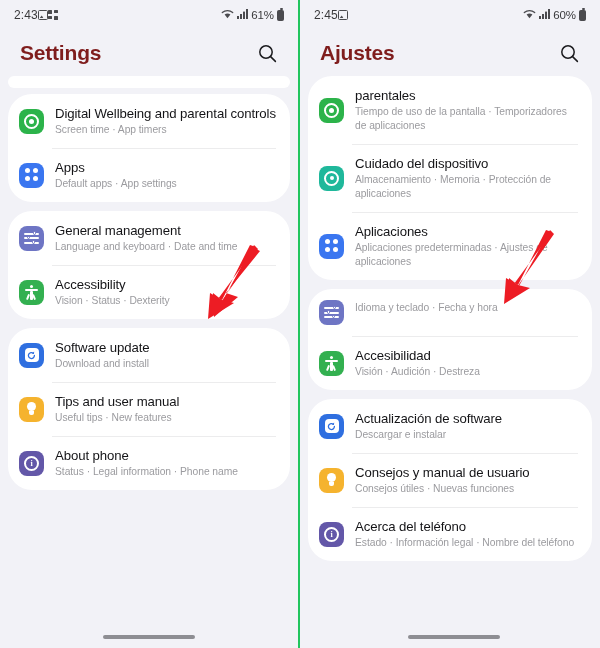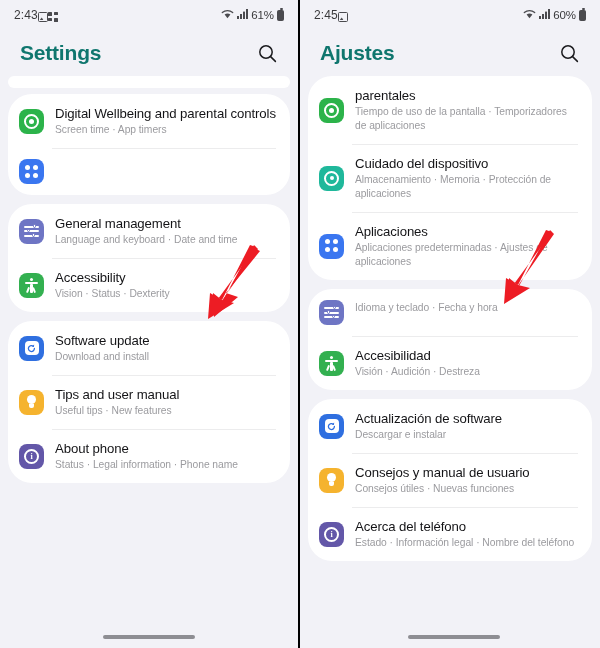--- a/index.html
+++ b/index.html
@@ -9,31 +9,31 @@
     background: #ffffff;
     overflow: hidden;
   }
   .screens { display: flex; width: 600px; height: 648px; }
   .phone {
     position: relative;
     width: 298px; height: 648px;
     background: #f2f2f7;
     overflow: hidden;
   }
-  .phone.right { width: 302px; border-left: 2px solid #000000; }
+  .phone.right { width: 302px; border-left: 2px solid #22c55e; }
 
   
   .statusbar {
     height: 30px;
     display: flex; align-items: center;
     padding: 0 14px;
     font-size: 11.5px; color: #3a3a3c;
     background: #f2f2f7;
   }
-  .sb-left { display: flex; align-items: flex-end; gap: 0; }
+  .sb-left { display: flex; align-items: center; gap: 0; }
   .sb-right { margin-left: auto; display: flex; align-items: center; gap: 3px; }
   .sb-time { font-size: 12px; font-weight: 400; letter-spacing: .1px; }
   .sb-ico { display: inline-block; }
   .ico-img {
     width: 10px; height: 10px; border: 1.4px solid #4a4a4e; border-radius: 1.5px;
     position: relative;
   }
   .ico-img:after {
     content: ""; position: absolute; left: 1px; bottom: 1px;
     width: 5px; height: 3px; background: #4a4a4e;
@@ -58,21 +58,21 @@
     width: 3px; height: 1.6px; background: #4a4a4e; border-radius: 1px;
   }
 
   
   .header {
     height: 46px;
     display: flex; align-items: center;
     padding: 0 18px 0 20px;
     background: #f2f2f7;
   }
-  .title { font-size: 21px; font-weight: 700; color: #0f766e; letter-spacing: -.2px; }
+  .title { font-size: 21px; font-weight: 700; color: #7f1d1d; letter-spacing: -.2px; }
   .search-btn { margin-left: auto; width: 26px; height: 26px; display: flex; align-items: center; justify-content: center; cursor: pointer; }
 
   
   .scroll { position: relative; }
   .card {
     background: #ffffff;
     border-radius: 24px;
     margin: 0 8px 9px 8px;
     padding: 0 0 0 0;
     overflow: hidden;
@@ -200,20 +200,24 @@
         </div>
         <div class="row">
           <span class="row-icon" style="background:#3A76F0">
               <span class="g-apps">
                 <i></i>
                 <i></i>
                 <i></i>
                 <i></i>
               </span>
             </span>
+          <span class="row-text">
+            <span class="row-title" style="display:block">Apps</span>
+            <span class="row-sub" style="display:block">Default apps  ·  App settings</span>
+          </span>
         </div>
       </div>
 
       <div class="card">
         <div class="row">
           <span class="row-icon" style="background:#6E75C4">
               <span class="g-sliders">
                 <i></i>
                 <i></i>
                 <i></i>

